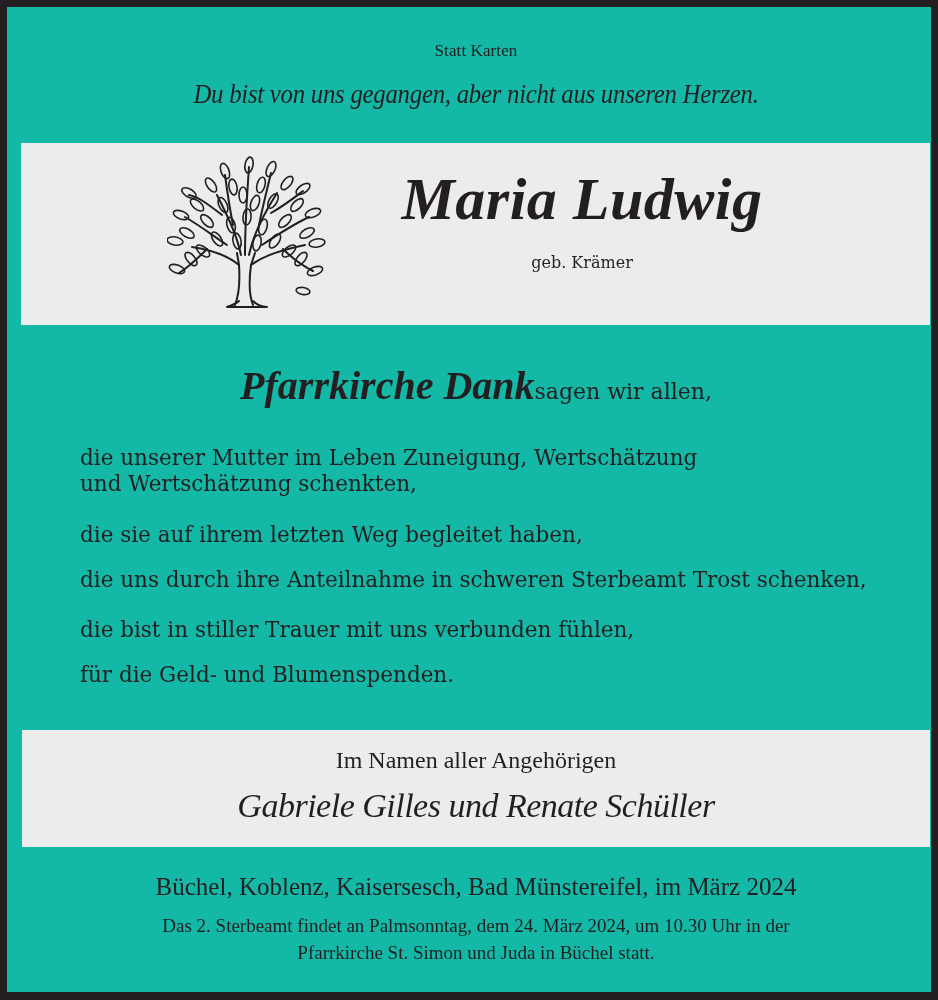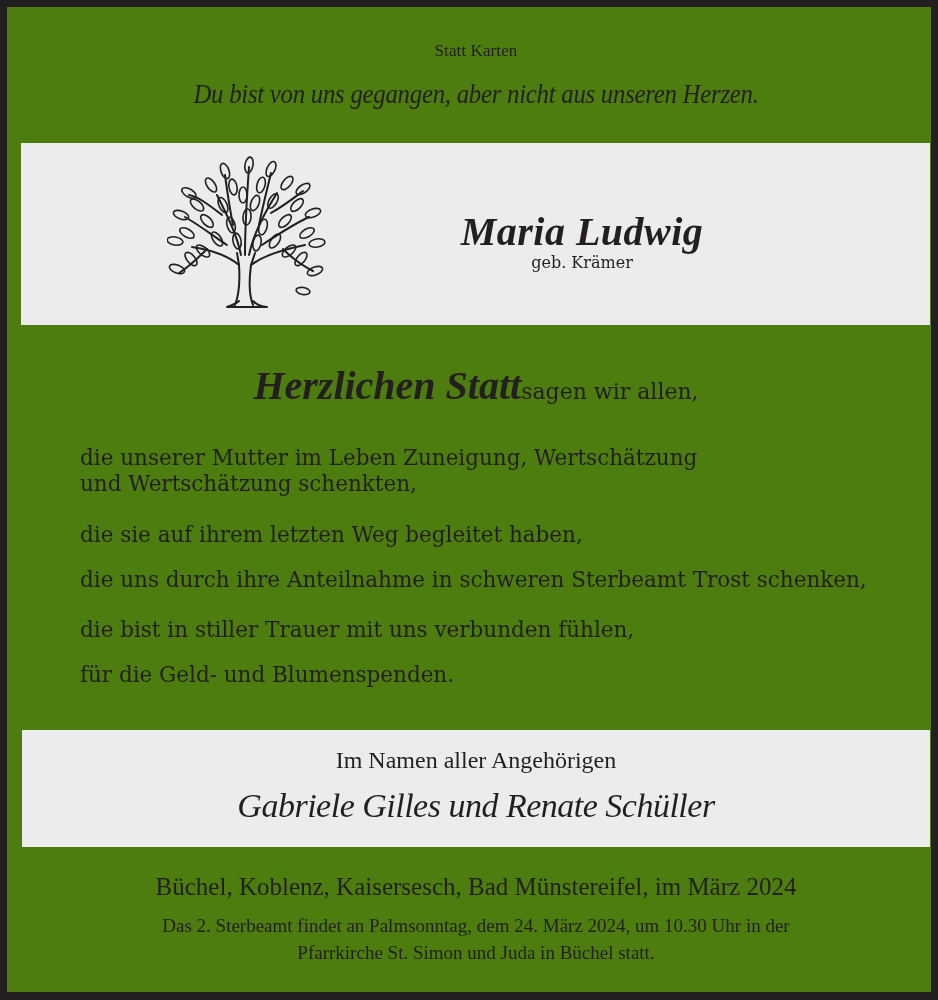--- a/index.html
+++ b/index.html
@@ -17,21 +17,21 @@
     }
     .frame {
       position: absolute;
       left: 0; top: 0;
       width: 938px; height: 1000px;
       box-sizing: border-box;
       border-top: 7px solid #231f20;
       border-left: 7px solid #231f20;
       border-right: 7px solid #231f20;
       border-bottom: 8px solid #231f20;
-      background: #4d7c0f;
+      background: #14b8a6;
     }
     .center-line {
       position: absolute;
       left: 0;
       width: 938px;
       text-align: center;
       white-space: nowrap;
     }
     .statt {
       top: 34px;
@@ -75,24 +75,23 @@
       position: absolute;
       left: 360px;
       width: 430px;
       text-align: center;
     }
     .name {
       top: 152px;
       font-family: "Liberation Serif", serif;
       font-style: italic;
       font-weight: bold;
-      font-size: 40px;
+      font-size: 60px;
       line-height: 80px;
       letter-spacing: 0.5px;
-      margin-top: 33px;
     }
     .born {
       top: 243px;
       font-family: "DejaVu Serif", serif;
       font-size: 16px;
       line-height: 26px;
     }
     .dates {
       top: 274px;
       font-family: "DejaVu Serif", serif;
@@ -228,21 +227,21 @@
       </g>
 
       <ellipse cx="136" cy="136" rx="7" ry="3.5" transform="rotate(10 136 136)" stroke-width="1.6"></ellipse>
     </g>
   </svg>
 
   <div class="name-block name">Maria Ludwig</div>
   <div class="name-block born">geb. Krämer</div>
 
   <div class="dank-line">
-    <span class="dank-script">Herzlichen Statt</span><span class="dank-rest">sagen wir allen,</span>
+    <span class="dank-script">Pfarrkirche Dank</span><span class="dank-rest">sagen wir allen,</span>
   </div>
 
   <div class="body-lines">
     <div class="body-line" style="top:0px;">die unserer Mutter im Leben Zuneigung, Wertschätzung</div>
     <div class="body-line" style="top:26px;">und Wertschätzung schenkten,</div>
     <div class="body-line" style="top:77px;">die sie auf ihrem letzten Weg begleitet haben,</div>
     <div class="body-line" style="top:122px;">die uns durch ihre Anteilnahme in schweren Sterbeamt Trost schenken,</div>
     <div class="body-line" style="top:172px;">die bist in stiller Trauer mit uns verbunden fühlen,</div>
     <div class="body-line" style="top:217px;">für die Geld- und Blumenspenden.</div>
   </div>

